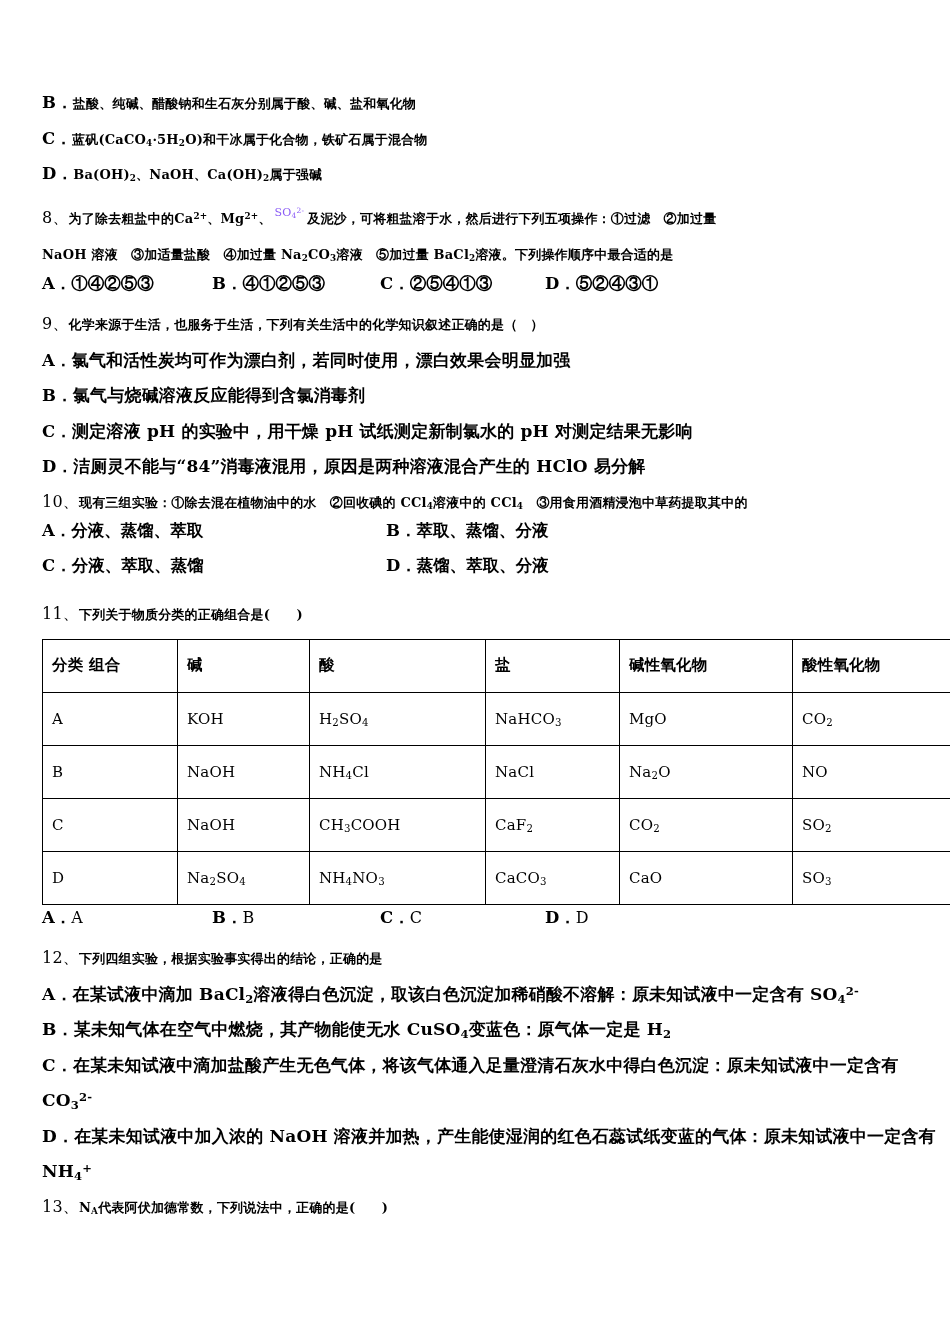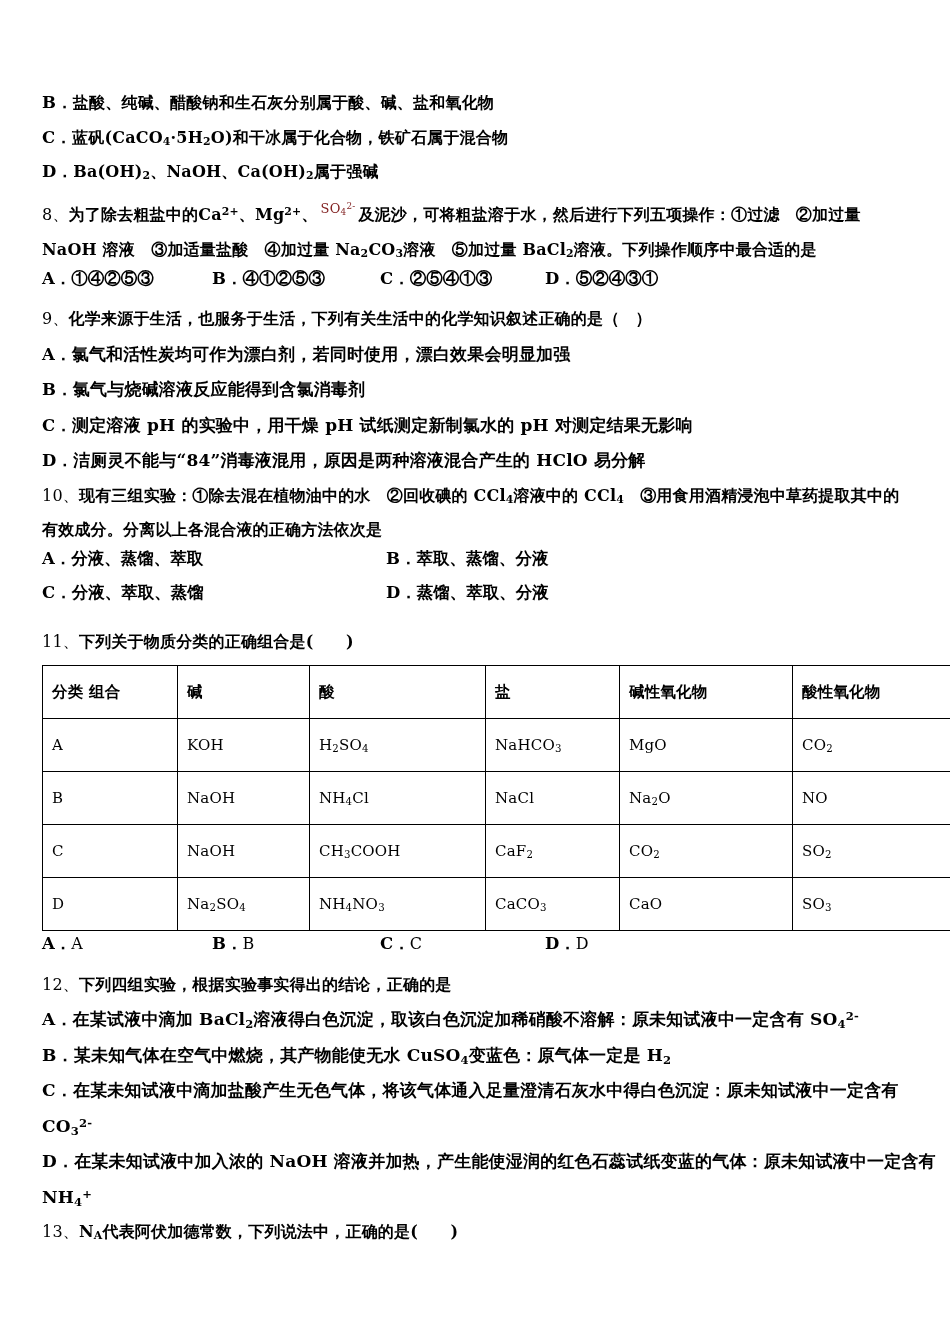--- a/index.html
+++ b/index.html
@@ -37,21 +37,21 @@
     white-space: nowrap;
     letter-spacing: 0.2px;
   }
   .qnum {
     font-family: "DejaVu Serif", "Liberation Serif", serif;
     font-weight: normal;
     font-size: 16px;
   }
   .stem {
     font-weight: bold;
-    font-size: 16px;
+    font-size: 13px;
   }
   .opt {
     font-weight: bold;
     font-size: 17px;
   }
   .optlbl {
     font-weight: bold;
     font-family: "DejaVu Serif", "Liberation Serif", serif;
   }
   
@@ -80,22 +80,22 @@
     line-height: 0;
   }
   sup {
     font-size: 0.68em;
     vertical-align: 0.46em;
     line-height: 0;
   }
   .eqimg {
     font-family: "DejaVu Serif", "Liberation Serif", serif;
     font-weight: normal;
-    color: #7f1d1d;
-    font-size: 13px;
+    color: #8b5cf6;
+    font-size: 11px;
     position: relative;
     top: -7px;
     padding: 0 3px;
   }
   .eqimg sub { vertical-align: -0.25em; }
   .eqimg sup { vertical-align: 0.42em; }
 
   
   .tbl-wrap {
     margin-top: 6px;
@@ -176,23 +176,20 @@
     </div>
     <div class="line">
       <span class="optlbl">C．</span><span class="opt">测定溶液 pH 的实验中，用干燥 pH 试纸测定新制氯水的 pH 对测定结果无影响</span>
     </div>
     <div class="line">
       <span class="optlbl">D．</span><span class="opt">洁厕灵不能与“84”消毒液混用，原因是两种溶液混合产生的 HClO 易分解</span>
     </div>
 
     <div class="line">
       <span class="qnum">10、</span><span class="stem"><span>现有三组实验：①除去混在植物油中的水　②回收碘的 CCl</span><sub>4</sub><span>溶液中的 CCl</span><sub>4</sub><span>　③用食用酒精浸泡中草药提取其中的</span></span>
-    </div>
-    <div class="line">
-      <span class="stem">有效成分。分离以上各混合液的正确方法依次是</span>
     </div>
 
     <div class="optrow">
       <span class="half1"><span class="optlbl">A．</span><span>分液、蒸馏、萃取</span></span>
       <span class="half2"><span class="optlbl">B．</span><span>萃取、蒸馏、分液</span></span>
     </div>
     <div class="optrow">
       <span class="half1"><span class="optlbl">C．</span><span>分液、萃取、蒸馏</span></span>
       <span class="half2"><span class="optlbl">D．</span><span>蒸馏、萃取、分液</span></span>
     </div>

